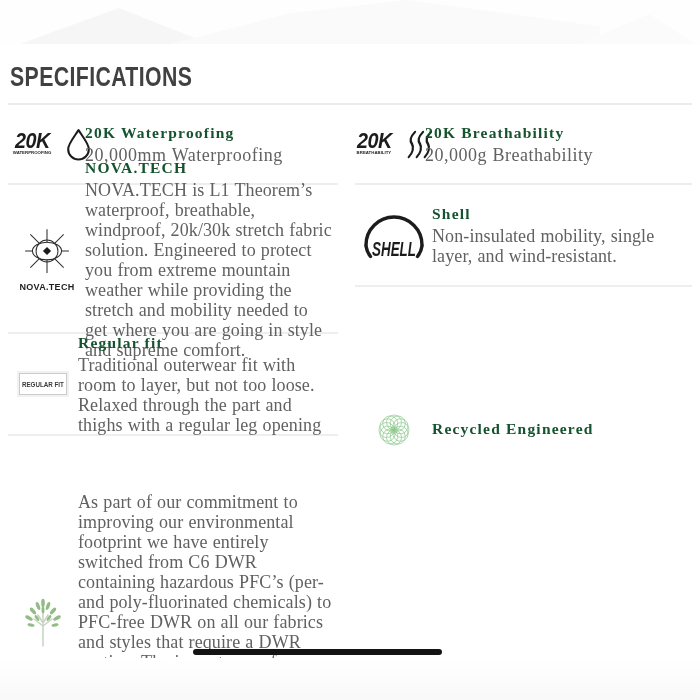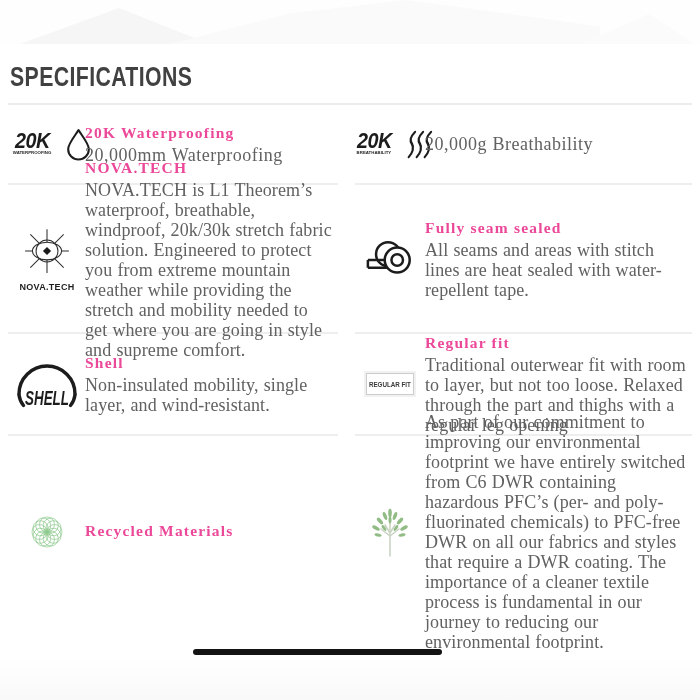--- a/index.html
+++ b/index.html
@@ -30,21 +30,21 @@
     position:absolute;top:105px;left:8px;width:684px;
     display:grid;grid-template-columns:330px 337px;column-gap:17px;
   }
   .cell{display:flex;align-items:center;border-bottom:2px solid #eeeeee;min-width:0;}
   .r1{height:78px}.r2{height:147px}.r3{height:100px}.r4{height:192px;border-bottom:none;}
   .icon-box{flex:0 0 auto;display:flex;flex-direction:column;align-items:center;justify-content:flex-start;}
   .left .icon-box{width:77px;}
   .right .icon-box{width:70px;}
   .text-box{flex:1 1 auto;min-width:0;padding-right:4px;}
   .item-title{
-    font-size:15.5px;font-weight:bold;color:#ec4899;letter-spacing:1.2px;
+    font-size:15.5px;font-weight:bold;color:#14532d;letter-spacing:1.2px;
     line-height:20px;margin:0 0 2px 0;
   }
   .item-body{
     font-size:18px;color:#616161;letter-spacing:.1px;word-spacing:.5px;
     line-height:20px;margin:0;
   }
   .item-sub{letter-spacing:.5px;}
 
   
   .k20{display:flex;align-items:center;}
@@ -126,20 +126,21 @@
         <svg width="30" height="33" viewBox="0 0 30 33">
           <g fill="none" stroke="#1c1c1c" stroke-width="2.2" stroke-linecap="round" transform="skewX(-14) translate(7,0)">
             <path d="M5 4 C1.5 9 1.5 12 5 16 C8 19.5 8 25 5 29"></path>
             <path d="M13 4 C9.5 9 9.5 12 13 16 C16 19.5 16 25 13 29"></path>
             <path d="M21 4 C17.5 9 17.5 12 21 16 C24 19.5 24 25 21 29"></path>
           </g>
         </svg>
       </div>
     </div>
     <div class="text-box">
+      <p class="item-title">20K Breathability</p>
       <p class="item-body item-sub">20,000g Breathability</p>
     </div>
   </div>
 
   <div class="cell left r2">
     <div class="icon-box">
       <svg width="50" height="50" viewBox="0 0 48 48">
         <g stroke="#2d2d2d" stroke-width="1" fill="none">
           <line x1="24" y1="3" x2="24" y2="45"></line>
           <line x1="3" y1="24" x2="45" y2="24"></line>
@@ -151,36 +152,20 @@
         <rect x="21.2" y="21.2" width="5.6" height="5.6" transform="rotate(45 24 24)" fill="#1c1c1c"></rect>
       </svg>
       <div class="nova-label">NOVA.TECH</div>
     </div>
     <div class="text-box">
       <p class="item-title">NOVA.TECH</p>
       <p class="item-body">NOVA.TECH is L1 Theorem’s waterproof, breathable, windproof, 20k/30k stretch fabric solution. Engineered to protect you from extreme mountain weather while providing the stretch and mobility needed to get where you are going in style and supreme comfort.</p>
     </div>
   </div>
 
-  <div class="cell right r2">
-    <div class="icon-box">
-      <svg width="50" height="40" viewBox="0 0 52 40">
-        <g fill="#ffffff" stroke="#1c1c1c" stroke-width="2.6" stroke-linejoin="round">
-          <circle cx="24" cy="15" r="12.5"></circle>
-          <path d="M3 21 L22 21 M3 29 L27 29 M3 21 L3 29" fill="none"></path>
-          <circle cx="33.5" cy="21" r="13"></circle>
-          <circle cx="33.5" cy="21" r="6" fill="none"></circle>
-        </g>
-      </svg>
-    </div>
-    <div class="text-box">
-      <p class="item-title">Fully seam sealed</p>
-      <p class="item-body">All seams and areas with stitch lines are heat sealed with water-repellent tape.</p>
-    </div>
-  </div>
 
   <div class="cell left r3">
     <div class="icon-box">
       <svg width="66" height="54" viewBox="0 0 66 54">
         <g fill="none" stroke="#1c1c1c" stroke-width="3.4" stroke-linecap="round">
           <path d="M5 37 A28 28 0 1 1 61 37"></path>
           <path d="M5 38 Q5.8 44 9.5 48.5"></path>
           <path d="M61 38 Q60.2 44 56.5 48.5"></path>
         </g>
         <text x="33" y="48" text-anchor="middle" font-family="Liberation Sans, sans-serif" font-size="21" font-weight="bold" font-style="italic" fill="#1c1c1c" textLength="44" lengthAdjust="spacingAndGlyphs">SHELL</text>
@@ -221,21 +206,21 @@
           <use href="#mpc" transform="rotate(210 24 24)"></use>
           <use href="#mpc" transform="rotate(240 24 24)"></use>
           <use href="#mpc" transform="rotate(270 24 24)"></use>
           <use href="#mpc" transform="rotate(300 24 24)"></use>
           <use href="#mpc" transform="rotate(330 24 24)"></use>
           <circle cx="24" cy="24" r="3.2"></circle>
         </g>
       </svg>
     </div>
     <div class="text-box">
-      <p class="item-title">Recycled Materials</p>
+      <p class="item-title">Recycled Engineered</p>
     </div>
   </div>
 
   <div class="cell right r4">
     <div class="icon-box">
       <svg width="44" height="52" viewBox="0 0 44 52">
         <g stroke="#c7d2c0" stroke-width="1.5" fill="none" stroke-linecap="round">
           <path d="M22 50 L22 28"></path>
           <path d="M22 30 L13 23 M22 27 L17 19 M22 27 L27 19 M22 30 L31 23 M22 24 L22 16"></path>
         </g>

